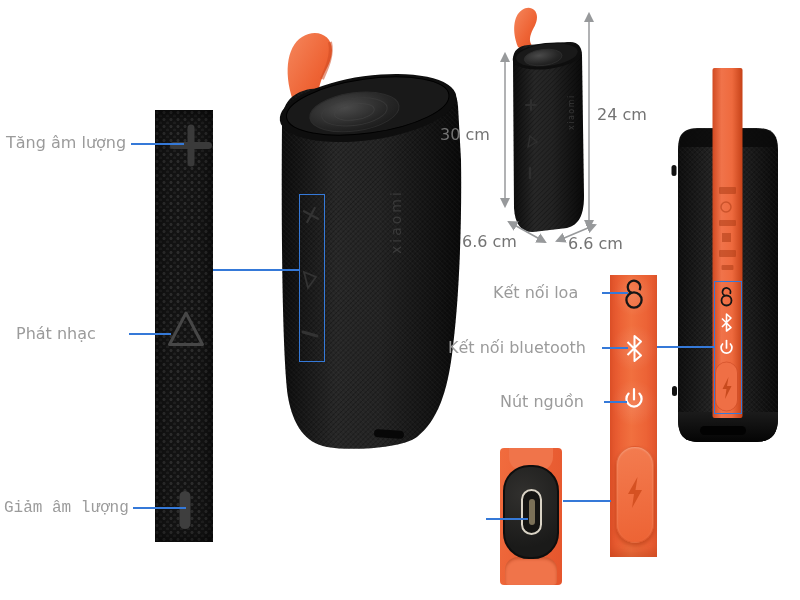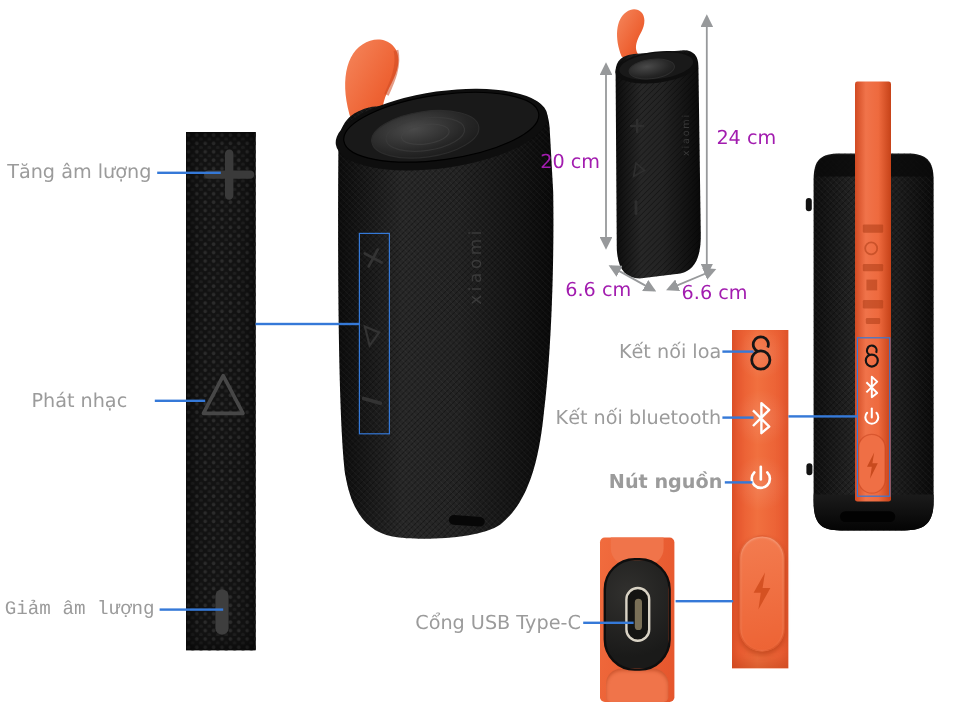--- a/index.html
+++ b/index.html
@@ -1,22 +1,22 @@
 <!DOCTYPE html>
 <html><head>
 <meta charset="utf-8">
 <style>
   html,body{margin:0;padding:0;}
   body{background:#fff;font-family:"DejaVu Sans","Liberation Sans",sans-serif;}
   .stage{position:relative;width:800px;height:600px;background:#fff;overflow:hidden;}
 
   
   .callout{position:absolute;font-size:16px;color:#9b9b9b;line-height:20px;white-space:nowrap;}
-  .dim{position:absolute;font-size:16px;color:#a21caf;line-height:20px;white-space:nowrap;}
-  .r{text-align:right;}
+  .dim{position:absolute;font-size:16px;color:#737373;line-height:20px;white-space:nowrap;}
+  .r{}
 
   
   .bline{position:absolute;height:2px;background:#3579d8;}
   .brect{position:absolute;border:1.5px solid #3579d8;background:transparent;}
 
   
   .knit{position:absolute;left:155px;top:110px;width:58px;height:432px;
     background-color:#131313;
     background-image:
       radial-gradient(circle at 2px 2.5px, #2c2c2c 1.1px, rgba(0,0,0,0) 1.9px),
@@ -228,21 +228,20 @@
   <div class="bline" style="left:657px;top:346px;width:57px;"></div>
   <div class="bline" style="left:604px;top:401px;width:23px;"></div>
   <div class="bline" style="left:486px;top:518px;width:42px;"></div>
   <div class="bline" style="left:563px;top:500px;width:48px;"></div>
 
   <div class="callout r" style="left:6px;top:133px;width:120px;"><span>Tăng âm lượng</span></div>
   <div class="callout r" style="left:16px;top:324px;width:90px;"><span>Phát nhạc</span></div>
   <div class="callout r" style="left:4px;top:498px;width:123px;font-family:Liberation Mono, monospace;"><span>Giảm âm lượng</span></div>
   <div class="callout r" style="left:448px;top:338px;width:153px;"><span>Kết nối  bluetooth</span></div>
   <div class="callout r" style="left:493px;top:283px;width:108px;"><span>Kết nối loa</span></div>
-  <div class="callout r" style="left:500px;top:392px;width:102px;font-weight:bold;"><span>Nút nguồn</span></div>
-  <div class="callout r" style="left:330px;top:509px;width:154px;"><span>Cổng USB Type-C</span></div>
-
-  <div class="dim r" style="left:440px;top:125px;width:60px;"><span>20 cm</span></div>
+  <div class="callout r" style="left:500px;top:392px;width:102px;"><span>Nút nguồn</span></div>
+
+  <div class="dim r" style="left:440px;top:125px;width:60px;"><span>30 cm</span></div>
   <div class="dim" style="left:597px;top:105px;"><span>24 cm</span></div>
   <div class="dim r" style="left:462px;top:232px;width:64px;"><span>6.6 cm</span></div>
   <div class="dim" style="left:568px;top:234px;"><span>6.6 cm</span></div>
 
 </div>
 
 </body></html>

